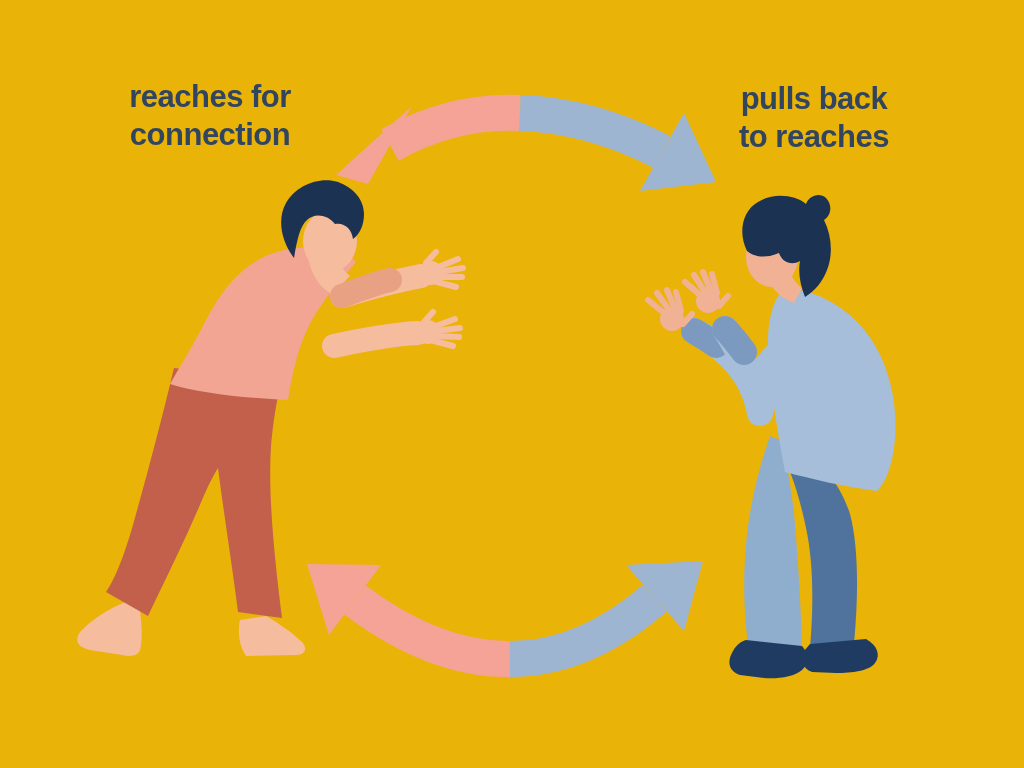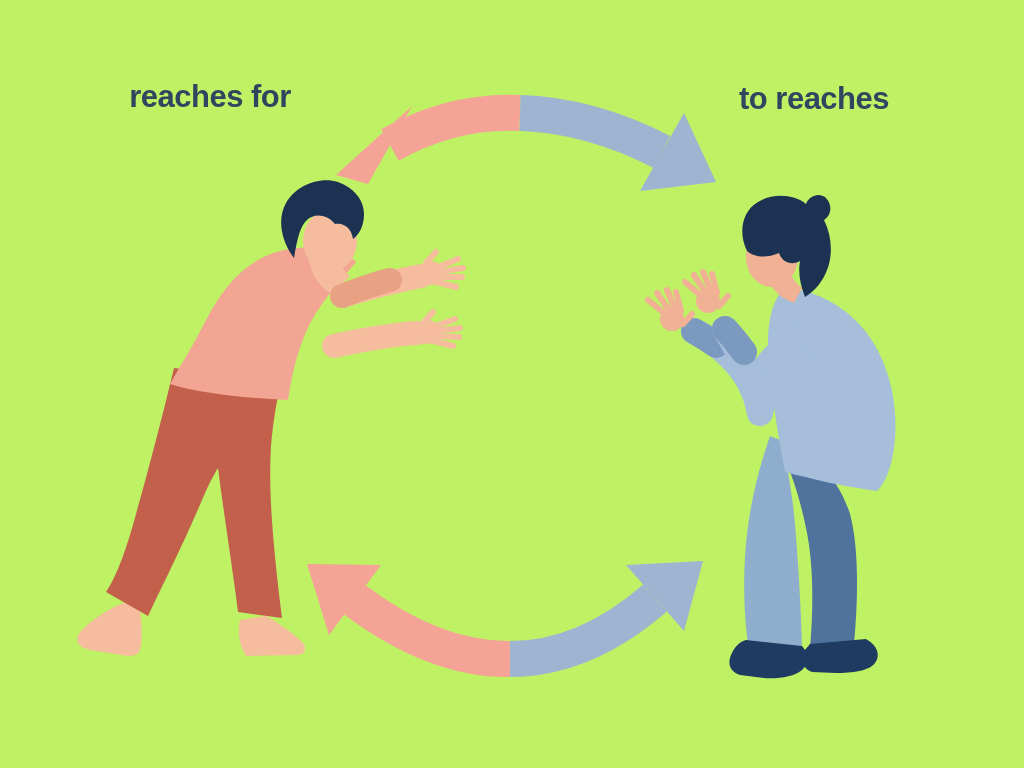--- a/index.html
+++ b/index.html
@@ -1,19 +1,19 @@
 <!DOCTYPE html>
 <html style="--text: #32455F; --arrowPink: #F5A396; --arrowBlue: #9EB5D2; --hair: #1C3252; --skinLeft: #F6BC9E; --skinShadowLeft: #E8A183; --skinRight: #F1B194; --shirt: #F2A593; --pantsLeft: #C2604C; --sweater: #A6BEDA; --sweaterDark: #7C9AC0; --pantsFront: #8FAECD; --pantsBack: #4F739D; --shoes: #1F3B61;"><head>
 <meta charset="utf-8">
 <style>
   html,body{margin:0;padding:0;background:#fff;}
   .canvas{
     position:relative;
     width:1024px;height:768px;
-    background:#bef264;
+    background:#eab308;
     overflow:hidden;
     font-family:"Liberation Sans", sans-serif;
   }
   .label{
     position:absolute;
     text-align:center;
     color:var(--text);
     font-weight:bold;
     font-size:31px;
     line-height:38px;
@@ -42,23 +42,25 @@
   .armR{fill:none;stroke-width:26;stroke-linecap:round;stroke-linejoin:round;}
   .finger{fill:none;stroke-width:6;stroke-linecap:round;}
 </style>
 </head>
 <body>
 
 <div class="canvas">
 
   <div class="label label-left">
     <span>reaches for</span>
+    <span>connection</span>
   </div>
 
   <div class="label label-right">
+    <span>pulls back</span>
     <span>to reaches</span>
   </div>
 
   <svg width="1024" height="768" viewBox="0 0 1024 768">
 
     <g>
       <path class="arc s-pink" d="M390,145 Q452,110 520,113"></path>
       <path class="arc s-blue" d="M520,113 Q590,115 662,152"></path>
       <polygon class="f-pink" points="336,175 412,106 368,184"></polygon>
       <polygon class="f-blue" points="716,182 684,113 640,191"></polygon>

